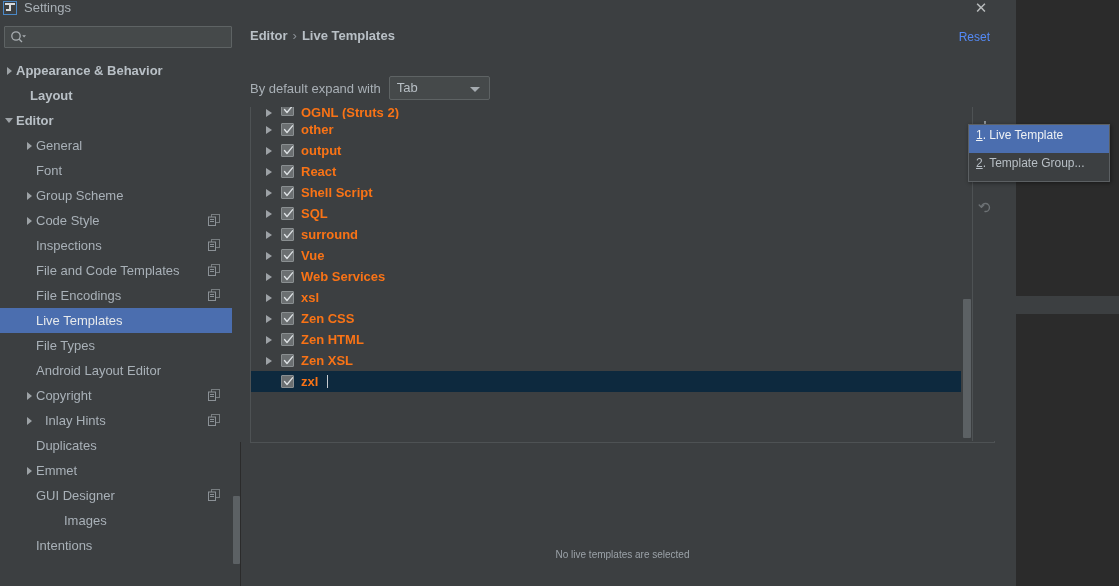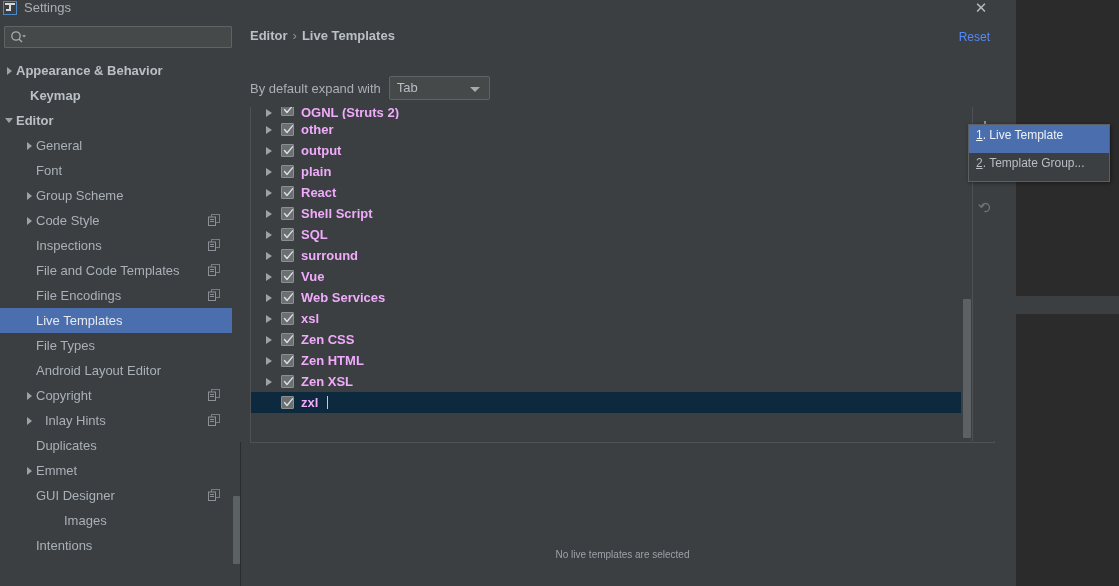--- a/index.html
+++ b/index.html
@@ -100,21 +100,21 @@
   }
 
   
   .tmpl-panel {
     position:absolute; left:9px; top:89px; width:745px; height:336px;
     background:#3c3f41; border:1px solid #4e5254; border-top:none;
   }
   .tmpl-list { position:absolute; left:0; top:0; width:710px; height:334px; overflow:hidden; }
   .trow {
     position:relative; height:21px; line-height:21px; white-space:nowrap;
-    font-size:13px; font-weight:bold; color:#f0abfc; cursor:default;
+    font-size:13px; font-weight:bold; color:#f97316; cursor:default;
   }
   .trow.selected { background:#0d293e; }
   .trow .tarrow {
     position:absolute; left:11px; top:0; width:14px; height:21px;
     display:flex; align-items:center; justify-content:center;
   }
   .trow .tarrow i {
     display:block; width:0; height:0;
     border-left:6px solid #9da2a6; border-top:4.5px solid transparent; border-bottom:4.5px solid transparent;
   }
@@ -198,21 +198,21 @@
 
       <div class="tree-scroll">
         <div id="sidebar-items">
             <div class="tree-item bold">
               <span class="arrow" style="left: 2px;">
                 <i></i>
               </span>
               <span class="lbl" style="left: 16px;">Appearance &amp; Behavior</span>
             </div>
             <div class="tree-item bold">
-              <span class="lbl" style="left: 30px;">Keymap</span>
+              <span class="lbl" style="left: 30px;">Layout</span>
             </div>
             <div class="tree-item bold">
               <span class="arrow down" style="left: 2px;">
                 <i></i>
               </span>
               <span class="lbl" style="left: 16px;">Editor</span>
             </div>
             <div class="tree-item">
               <span class="arrow" style="left: 22px;">
                 <i></i>
@@ -375,31 +375,20 @@
               <div class="trow">
                 <span class="tarrow">
                   <i></i>
                 </span>
                 <span class="chk">
                   <svg width="11" height="11" viewBox="0 0 11 11">
                     <polyline points="1.5,5.5 4,8.5 9.5,1.8" fill="none" stroke="#dfe3e6" stroke-width="1.3" stroke-linecap="round" stroke-linejoin="round"></polyline>
                   </svg>
                 </span>
                 <span class="tlbl">output</span>
-              </div>
-              <div class="trow">
-                <span class="tarrow">
-                  <i></i>
-                </span>
-                <span class="chk">
-                  <svg width="11" height="11" viewBox="0 0 11 11">
-                    <polyline points="1.5,5.5 4,8.5 9.5,1.8" fill="none" stroke="#dfe3e6" stroke-width="1.3" stroke-linecap="round" stroke-linejoin="round"></polyline>
-                  </svg>
-                </span>
-                <span class="tlbl">plain</span>
               </div>
               <div class="trow">
                 <span class="tarrow">
                   <i></i>
                 </span>
                 <span class="chk">
                   <svg width="11" height="11" viewBox="0 0 11 11">
                     <polyline points="1.5,5.5 4,8.5 9.5,1.8" fill="none" stroke="#dfe3e6" stroke-width="1.3" stroke-linecap="round" stroke-linejoin="round"></polyline>
                   </svg>
                 </span>

